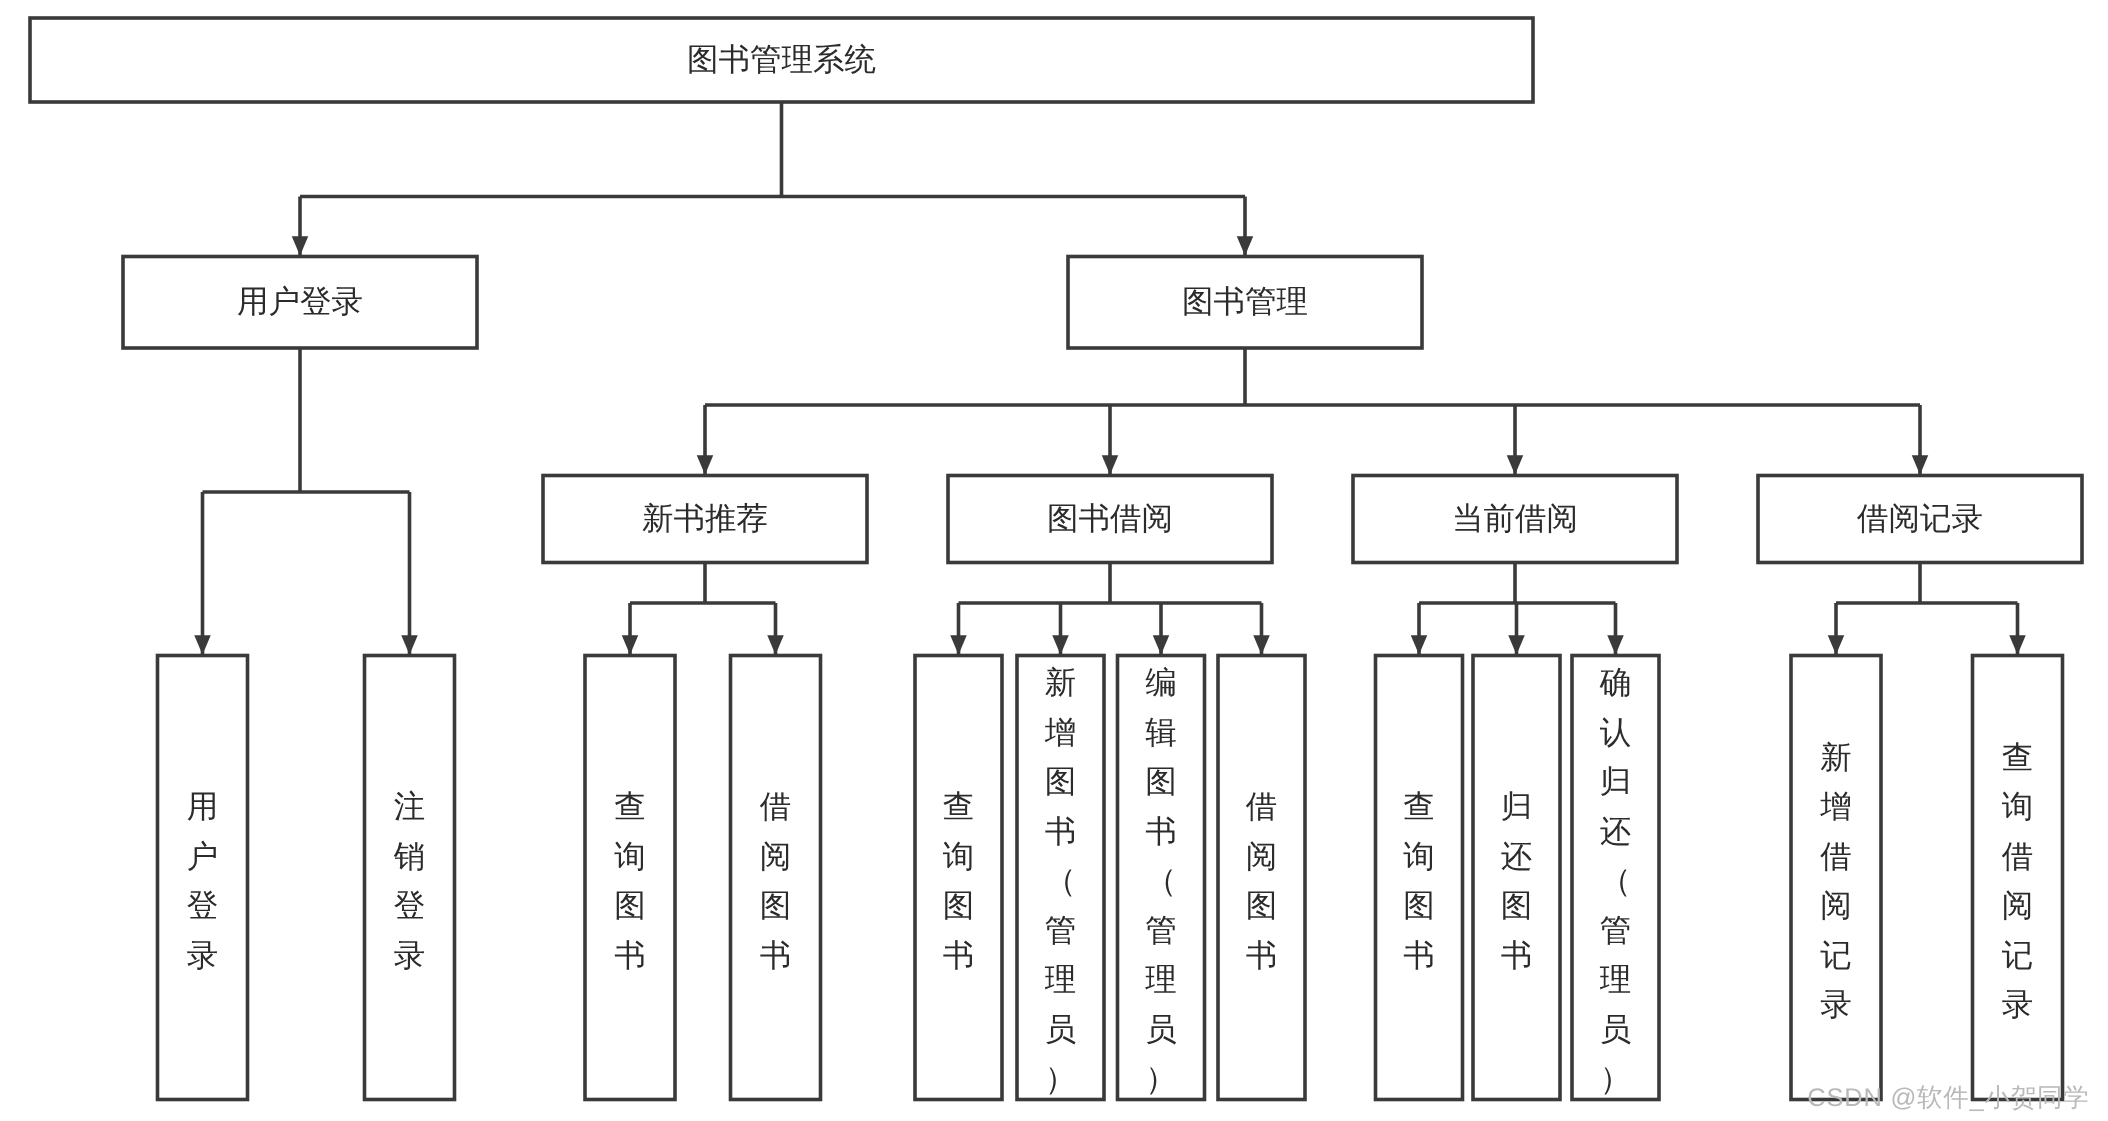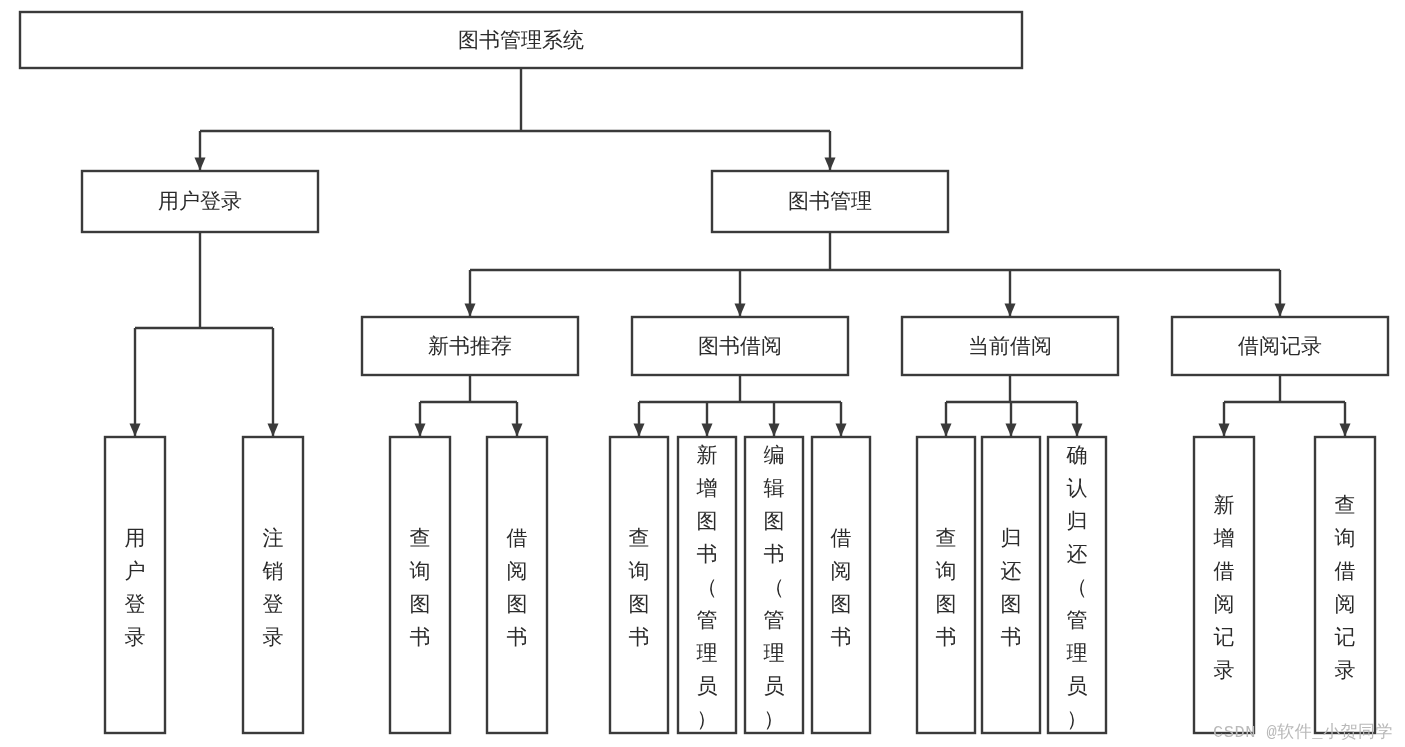--- a/index.html
+++ b/index.html
@@ -52,21 +52,21 @@
   .node-label-v {
     font-family: "Liberation Sans", "DejaVu Sans", sans-serif;
     font-size: 21px;
     fill: #2b2b2b;
     text-anchor: middle;
   }
   .watermark {
     position: absolute;
     right: 12px;
     bottom: 4px;
-    font-family: Liberation Mono, monospace;
+    font-family: Liberation Sans, sans-serif;
     font-size: 17px;
     color: #b9b9b9;
     white-space: nowrap;
     letter-spacing: 0.5px;
     user-select: none;
   }
 </style>
 </head>
 <body>
 

